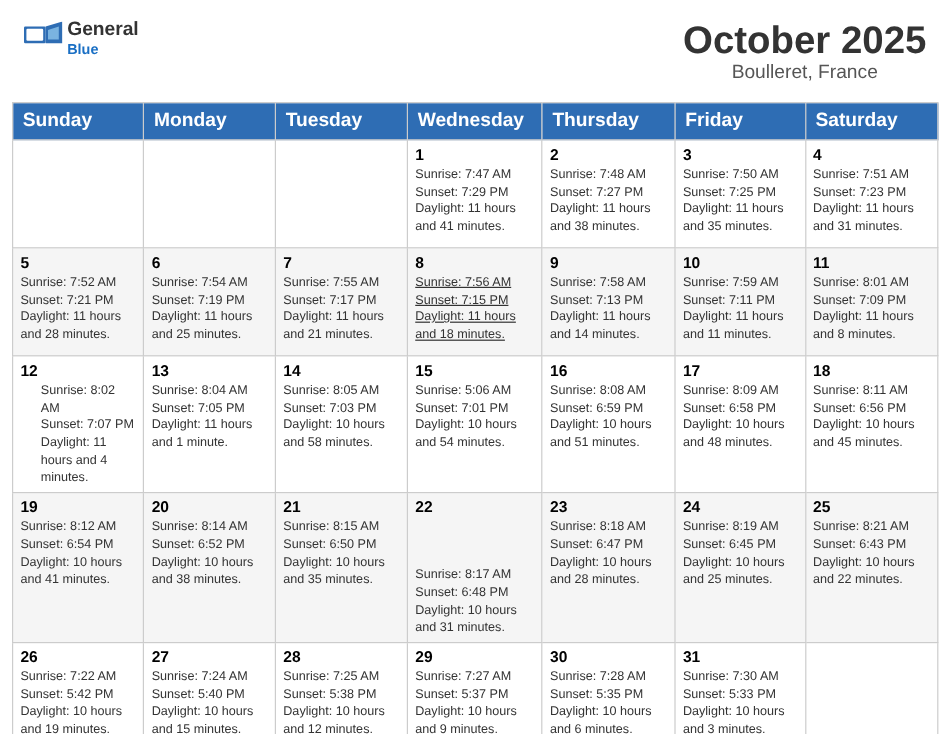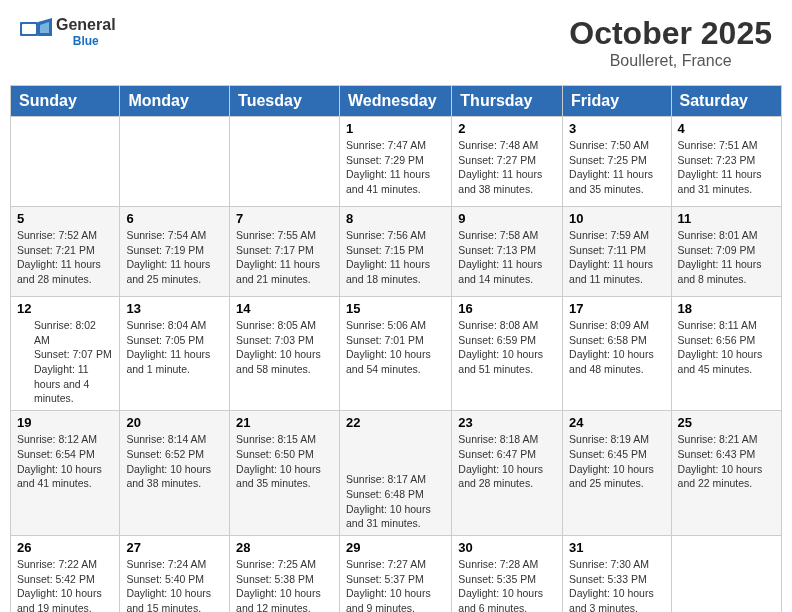--- a/index.html
+++ b/index.html
@@ -14,21 +14,20 @@
       display: flex;
       justify-content: space-between;
       align-items: flex-start;
       margin-bottom: 10px;
       padding: 5px 10px;
     }
     .logo {
       display: flex;
       flex-direction: column;
       align-items: flex-start;
-      text-align: center;
     }
     .logo-row {
       display: flex;
       align-items: center;
     }
     .title-area {
       text-align: center;
     }
     .month-title {
       font-size: 32px;
@@ -159,21 +158,21 @@
 Daylight: 11 hours and 25 minutes.</div>
         </td>
         <td>
           <div class="day-number">7</div>
           <div class="day-info" style="white-space: pre-line;">Sunrise: 7:55 AM
 Sunset: 7:17 PM
 Daylight: 11 hours and 21 minutes.</div>
         </td>
         <td>
           <div class="day-number">8</div>
-          <div class="day-info" style="white-space: pre-line;">Sunrise: 7:56 AM
+          <div class="day-info" style="white-space: pre-line; text-decoration: underline;">Sunrise: 7:56 AM
 Sunset: 7:15 PM
 Daylight: 11 hours and 18 minutes.</div>
         </td>
         <td>
           <div class="day-number">9</div>
           <div class="day-info" style="white-space: pre-line;">Sunrise: 7:58 AM
 Sunset: 7:13 PM
 Daylight: 11 hours and 14 minutes.</div>
         </td>
         <td>

